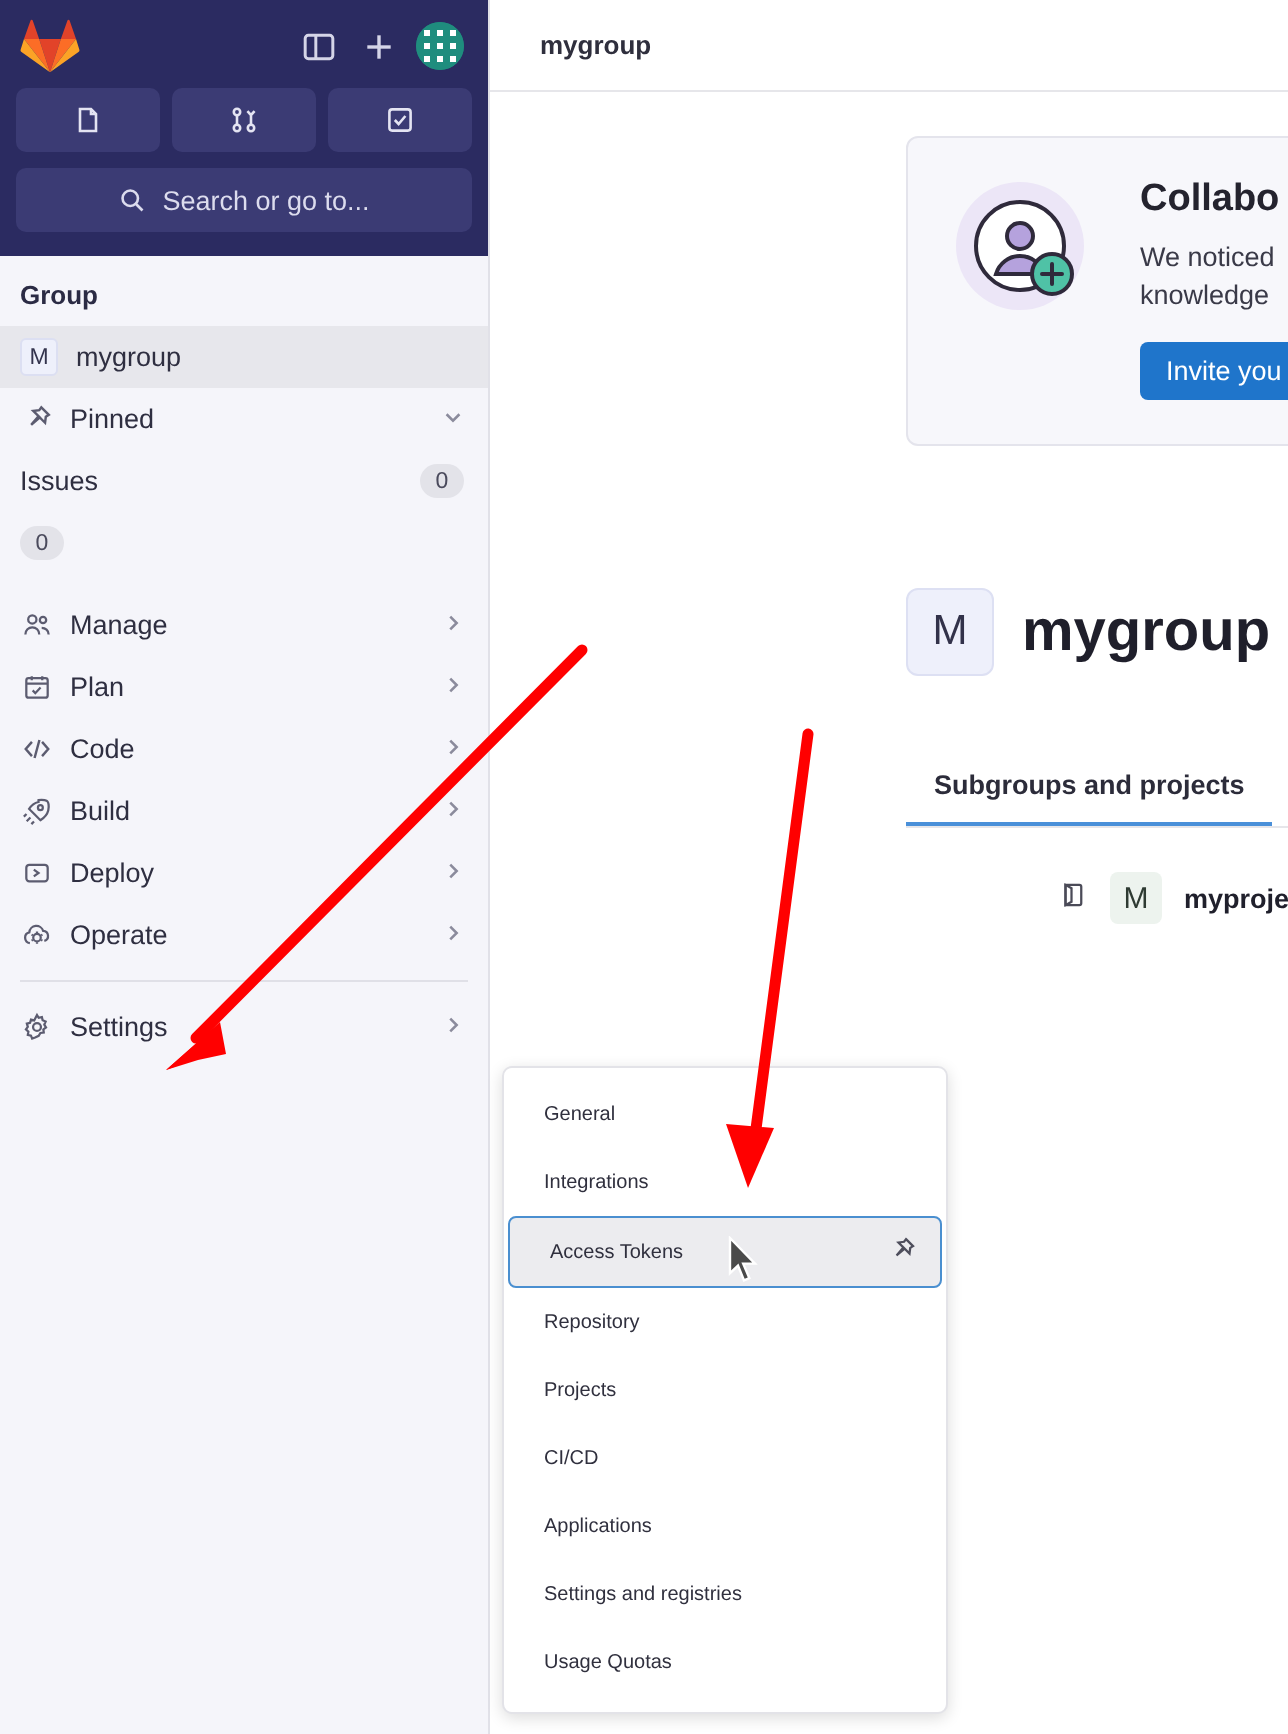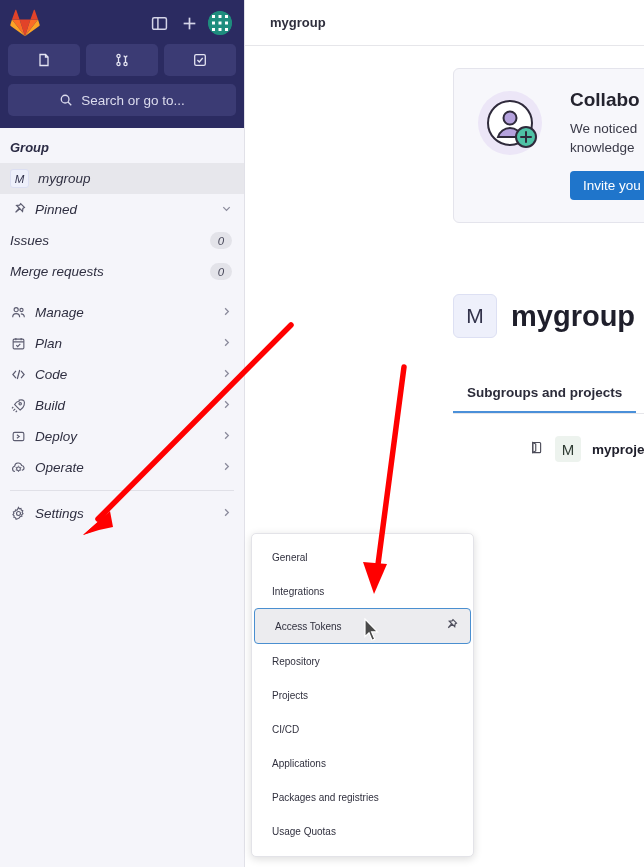--- a/index.html
+++ b/index.html
@@ -56,21 +56,21 @@
     margin-top: 8px;
     height: 32px;
     background: #3b3b74;
     border-radius: 5px;
     display: flex; align-items: center; justify-content: center;
     gap: 8px;
     color: #dcdcee;
     font-size: 13.5px;
   }
 
-  .sb-body { padding: 0; font-style: italic; }
+  .sb-body { padding: 0; }
   .sb-section-title {
     font-size: 13px; font-weight: bold; color: #2b2b44;
     padding: 12px 14px 8px 10px;
   }
   .sb-item {
     display: flex; align-items: center;
     height: 31px;
     padding: 0 12px 0 10px;
     font-size: 13.5px;
     color: #2f2f41;
@@ -343,21 +343,20 @@
             <path d="M2.5 4.5L6 8l3.5-3.5"></path>
           </svg>
         </span>
       </div>
 
       <div class="sb-item sub">
         <span class="sb-label">Issues</span>
         <span class="count-badge">0</span>
       </div>
       <div class="sb-item sub">
-        <span class="sb-label">Merge requests</span>
         <span class="count-badge">0</span>
       </div>
 
       <div style="height:10px"></div>
 
       <div class="sb-item">
         <span class="sb-ico">
           <svg width="15" height="15" viewBox="0 0 16 16" fill="none" stroke="currentColor" stroke-width="1.2">
             <circle cx="5.5" cy="5" r="2.2"></circle>
               <path d="M1.8 13c0-2.3 1.7-3.8 3.7-3.8S9.2 10.7 9.2 13"></path>
@@ -543,21 +542,21 @@
     <div class="fly-item">
       <span class="fly-label">Projects</span>
     </div>
     <div class="fly-item">
       <span class="fly-label">CI/CD</span>
     </div>
     <div class="fly-item">
       <span class="fly-label">Applications</span>
     </div>
     <div class="fly-item">
-      <span class="fly-label">Packages and registries</span>
+      <span class="fly-label">Settings and registries</span>
     </div>
     <div class="fly-item">
       <span class="fly-label">Usage Quotas</span>
     </div>
   </div>
 
   <svg class="overlay" viewBox="0 0 644 867">
     <g>
       <line x1="291" y1="325" x2="98" y2="519" stroke="#ff0000" stroke-width="5.5" stroke-linecap="round"></line>
       <polygon points="84,534 108,512 104,528 ,,  " fill="none"></polygon>

